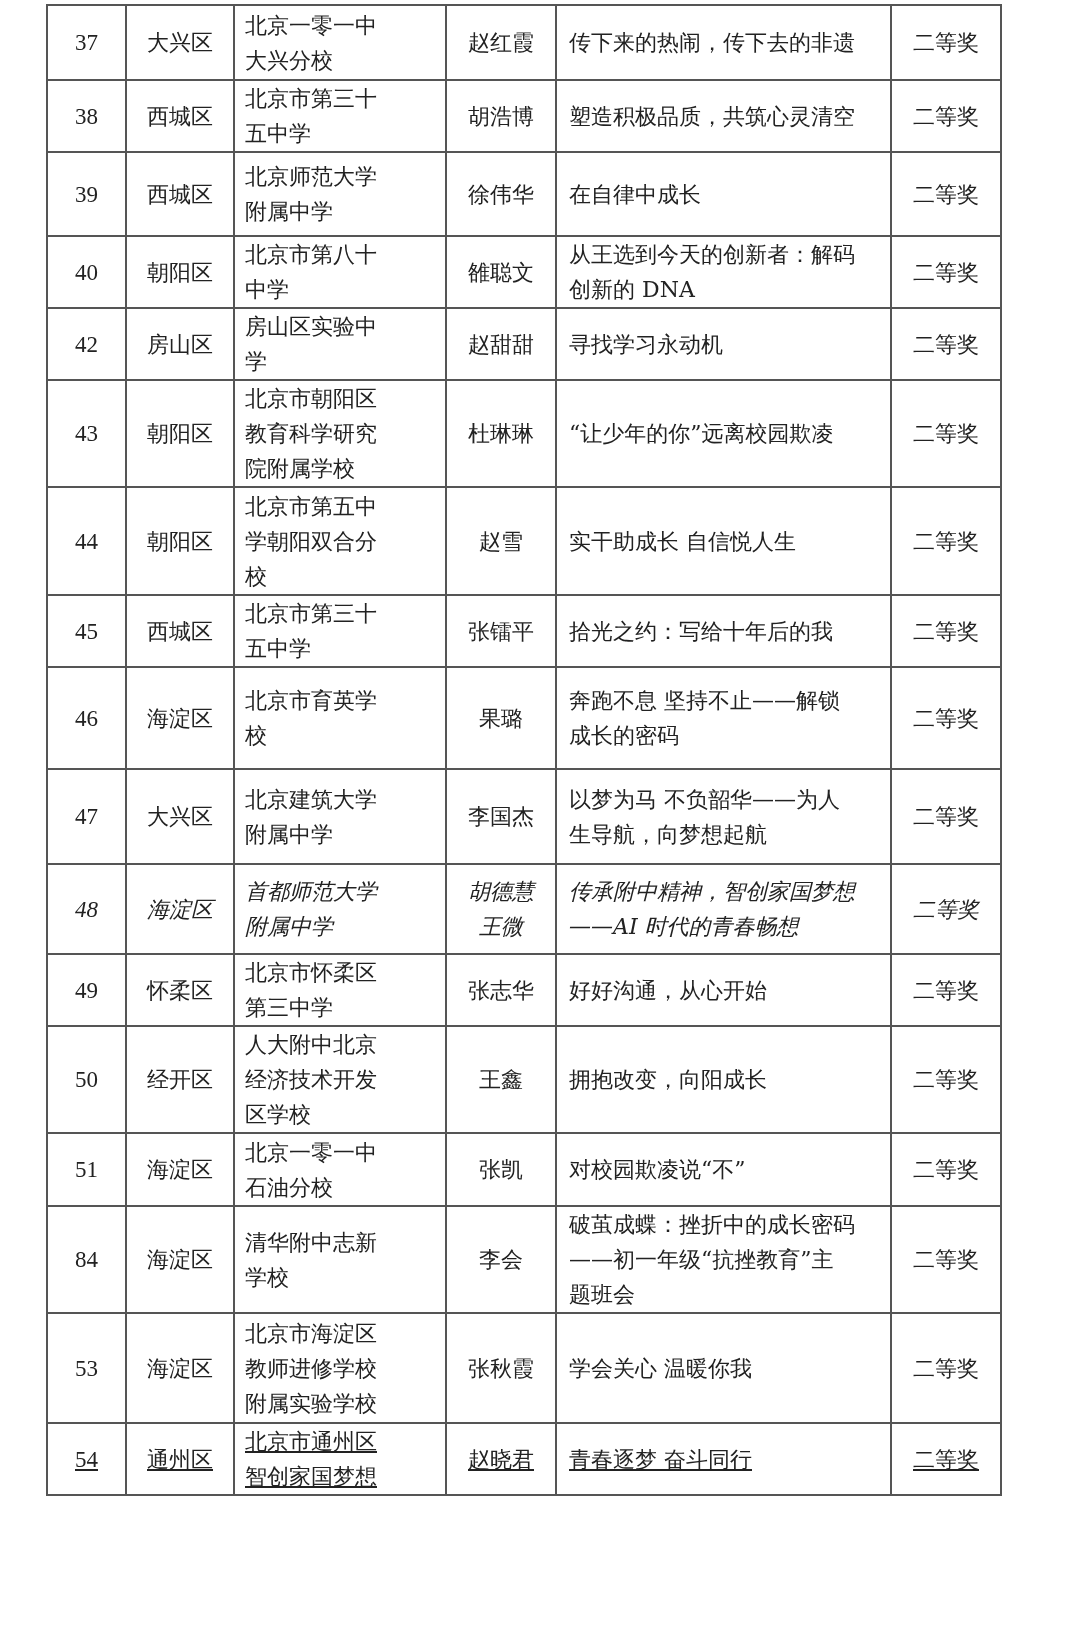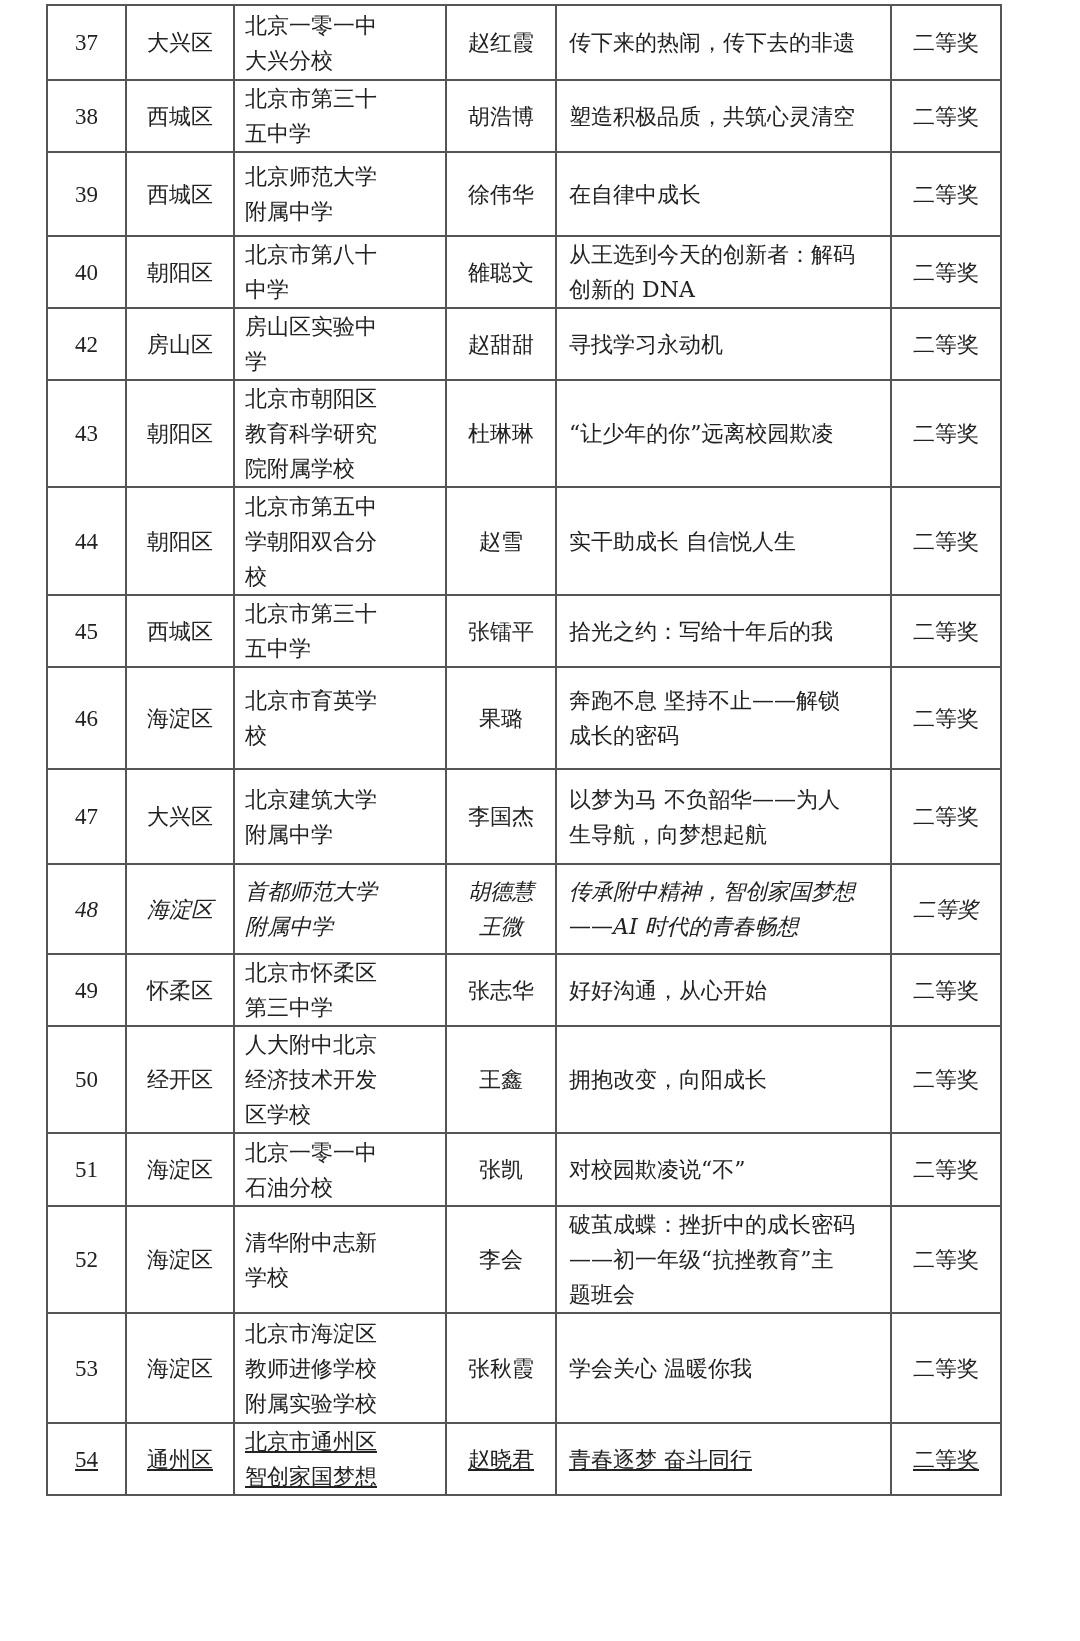--- a/index.html
+++ b/index.html
@@ -240,21 +240,21 @@
         </td>
         <td class="c-name">
           <span class="line">张凯</span>
         </td>
         <td class="c-title">
           <span class="line">对校园欺凌说“不”</span>
         </td>
         <td class="c-award">二等奖</td>
       </tr>
       <tr style="height: 107px;">
-        <td class="c-no">52</td>
+        <td class="c-no">84</td>
         <td class="c-dist">海淀区</td>
         <td class="c-school">
           <span class="line">清华附中志新</span>
           <span class="line">学校</span>
         </td>
         <td class="c-name">
           <span class="line">李会</span>
         </td>
         <td class="c-title">
           <span class="line">破茧成蝶：挫折中的成长密码</span>

